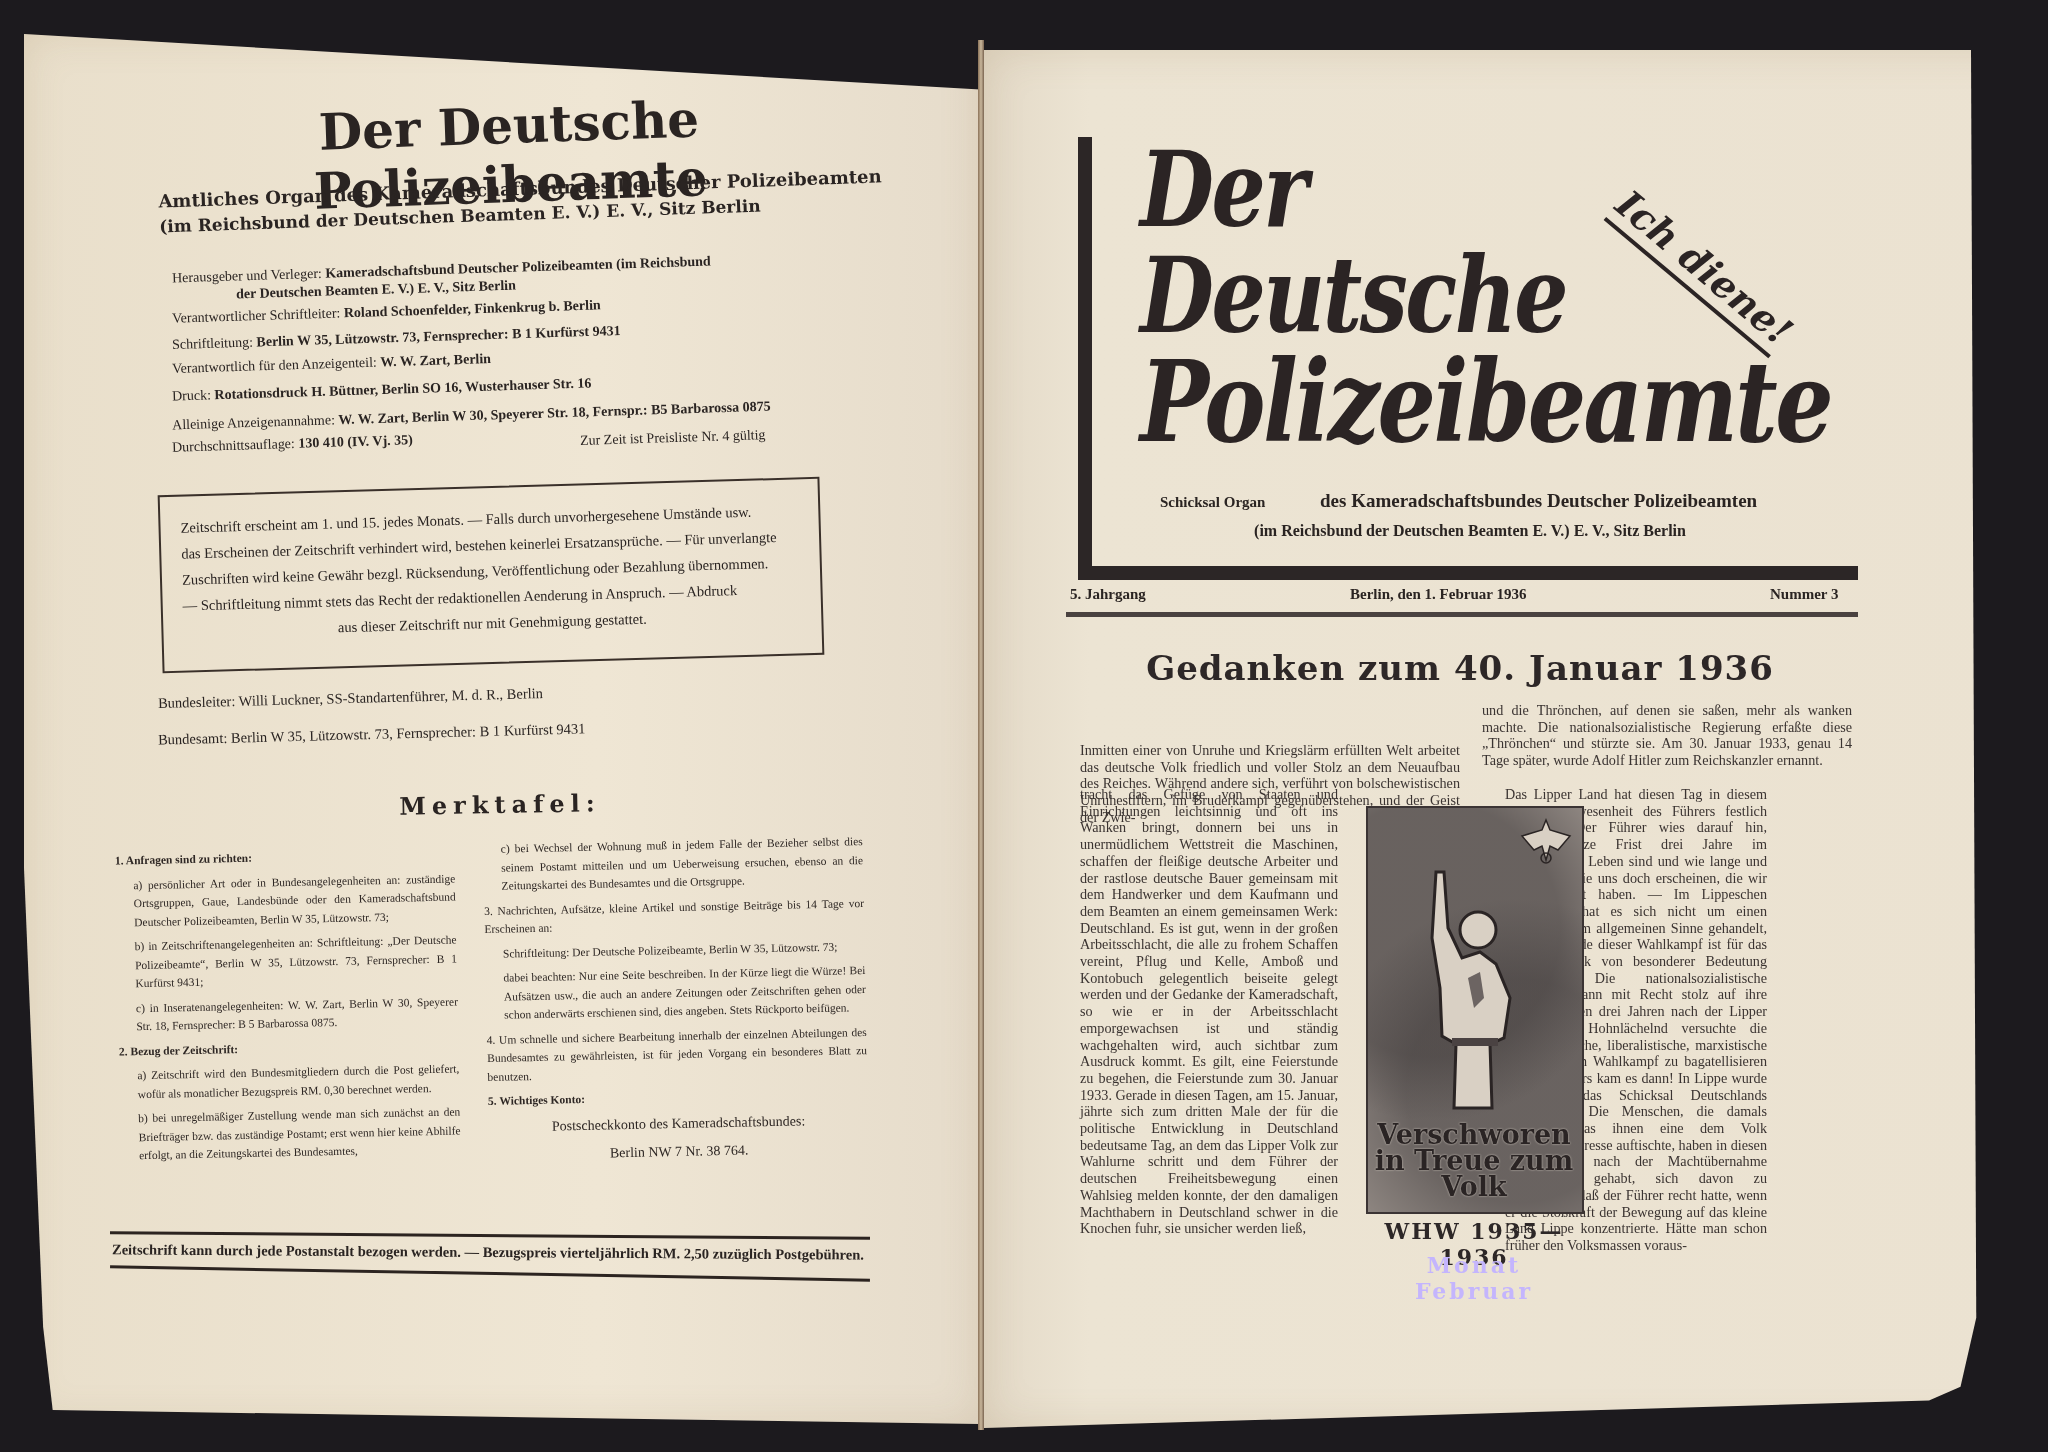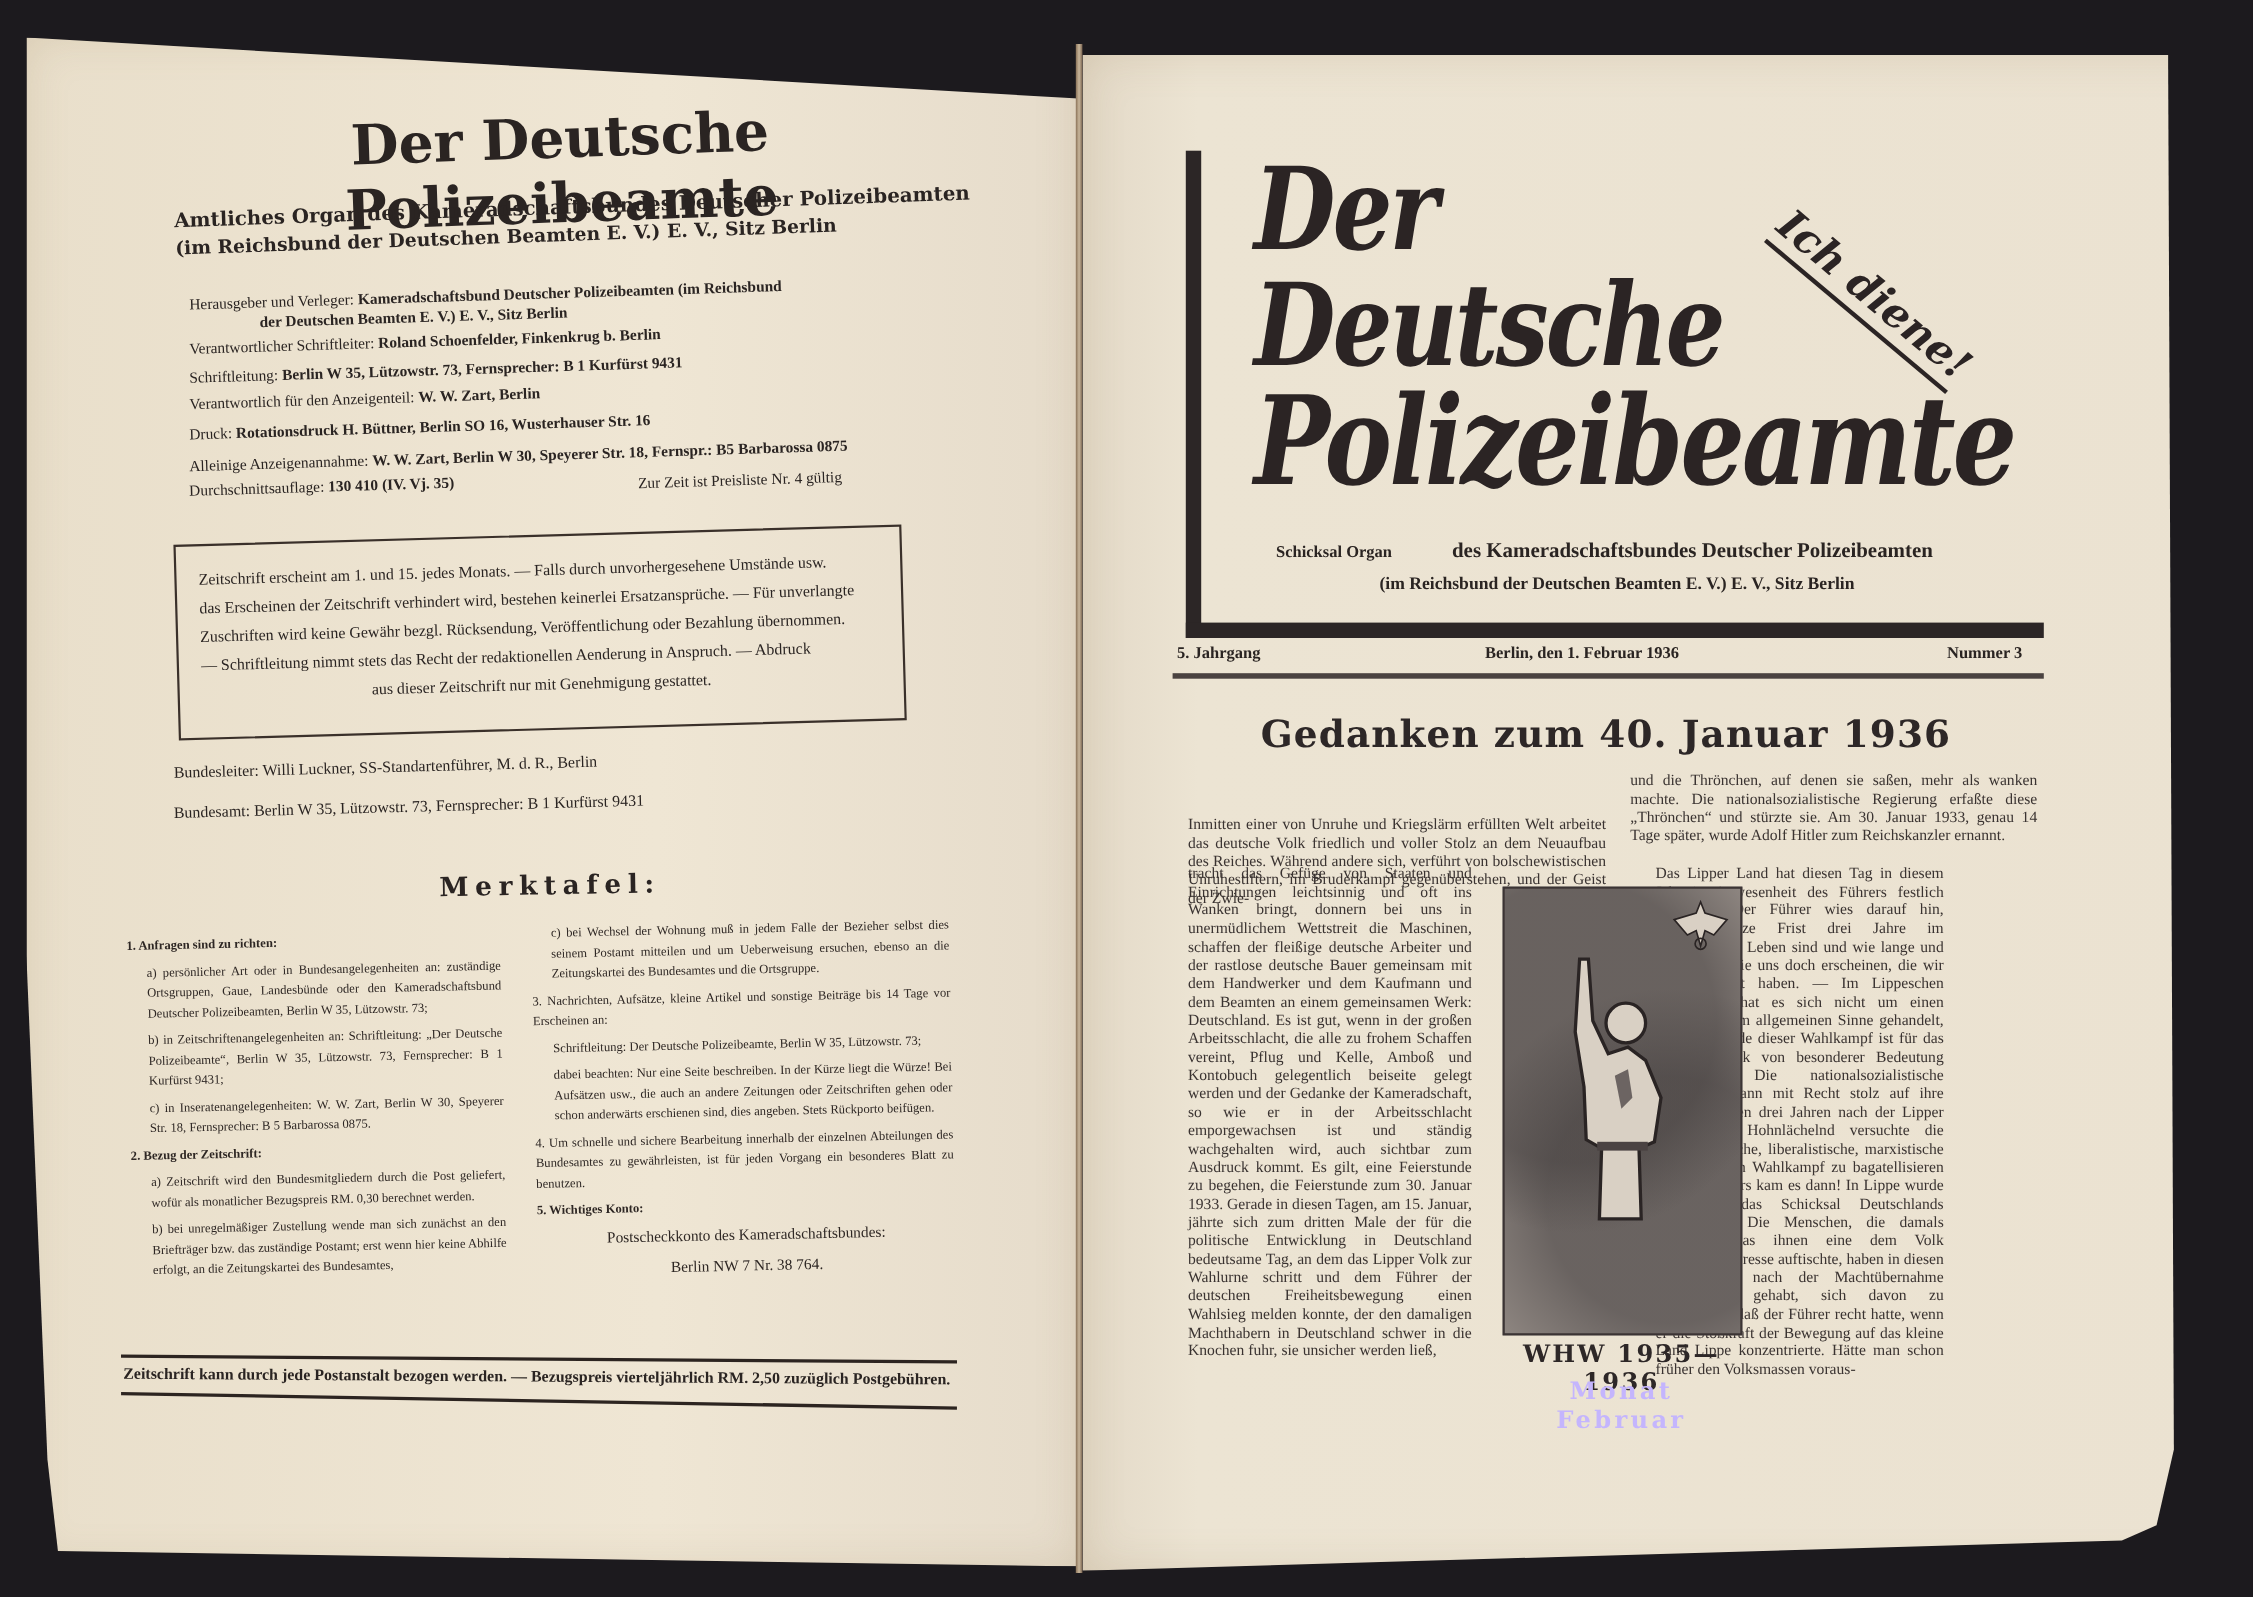--- a/index.html
+++ b/index.html
@@ -197,15 +197,16 @@
   <svg class="abs" id="poster-figure" viewBox="0 0 110 250">
     <path d="M18 4 L26 4 L30 60 L44 90 L62 84 L78 96 L92 130 L86 170 L72 176 L74 240 L36 240 L38 176 L24 168 L22 120 L14 70 Z" fill="#d9d0c4" stroke="#2a2424" stroke-width="3"></path>
     <circle cx="60" cy="62" r="18" fill="#d9d0c4" stroke="#2a2424" stroke-width="3"></circle>
     <path d="M50 110 L62 104 L66 130 L56 140 Z" fill="#6c6462"></path>
     <rect x="34" y="170" width="46" height="8" fill="#4a4242"></rect>
   </svg>
   <svg id="poster-emblem" viewBox="0 0 56 50">
     <path d="M4 20 L24 14 L28 4 L32 14 L52 20 L40 34 L32 30 L28 44 L24 30 L16 34 Z" fill="#d9d0c4" stroke="#2a2424" stroke-width="1.5"></path>
     <circle cx="28" cy="42" r="5" fill="none" stroke="#2a2424" stroke-width="1.5"></circle>
   </svg>
+  <div id="poster-slogan">Verschworen in Treue zum Volk</div>
 </div>
 <div class="abs" id="poster-cap1">WHW 1935—1936</div>
 <div class="abs" id="poster-cap2">Monat Februar</div>
 
 </body></html>

